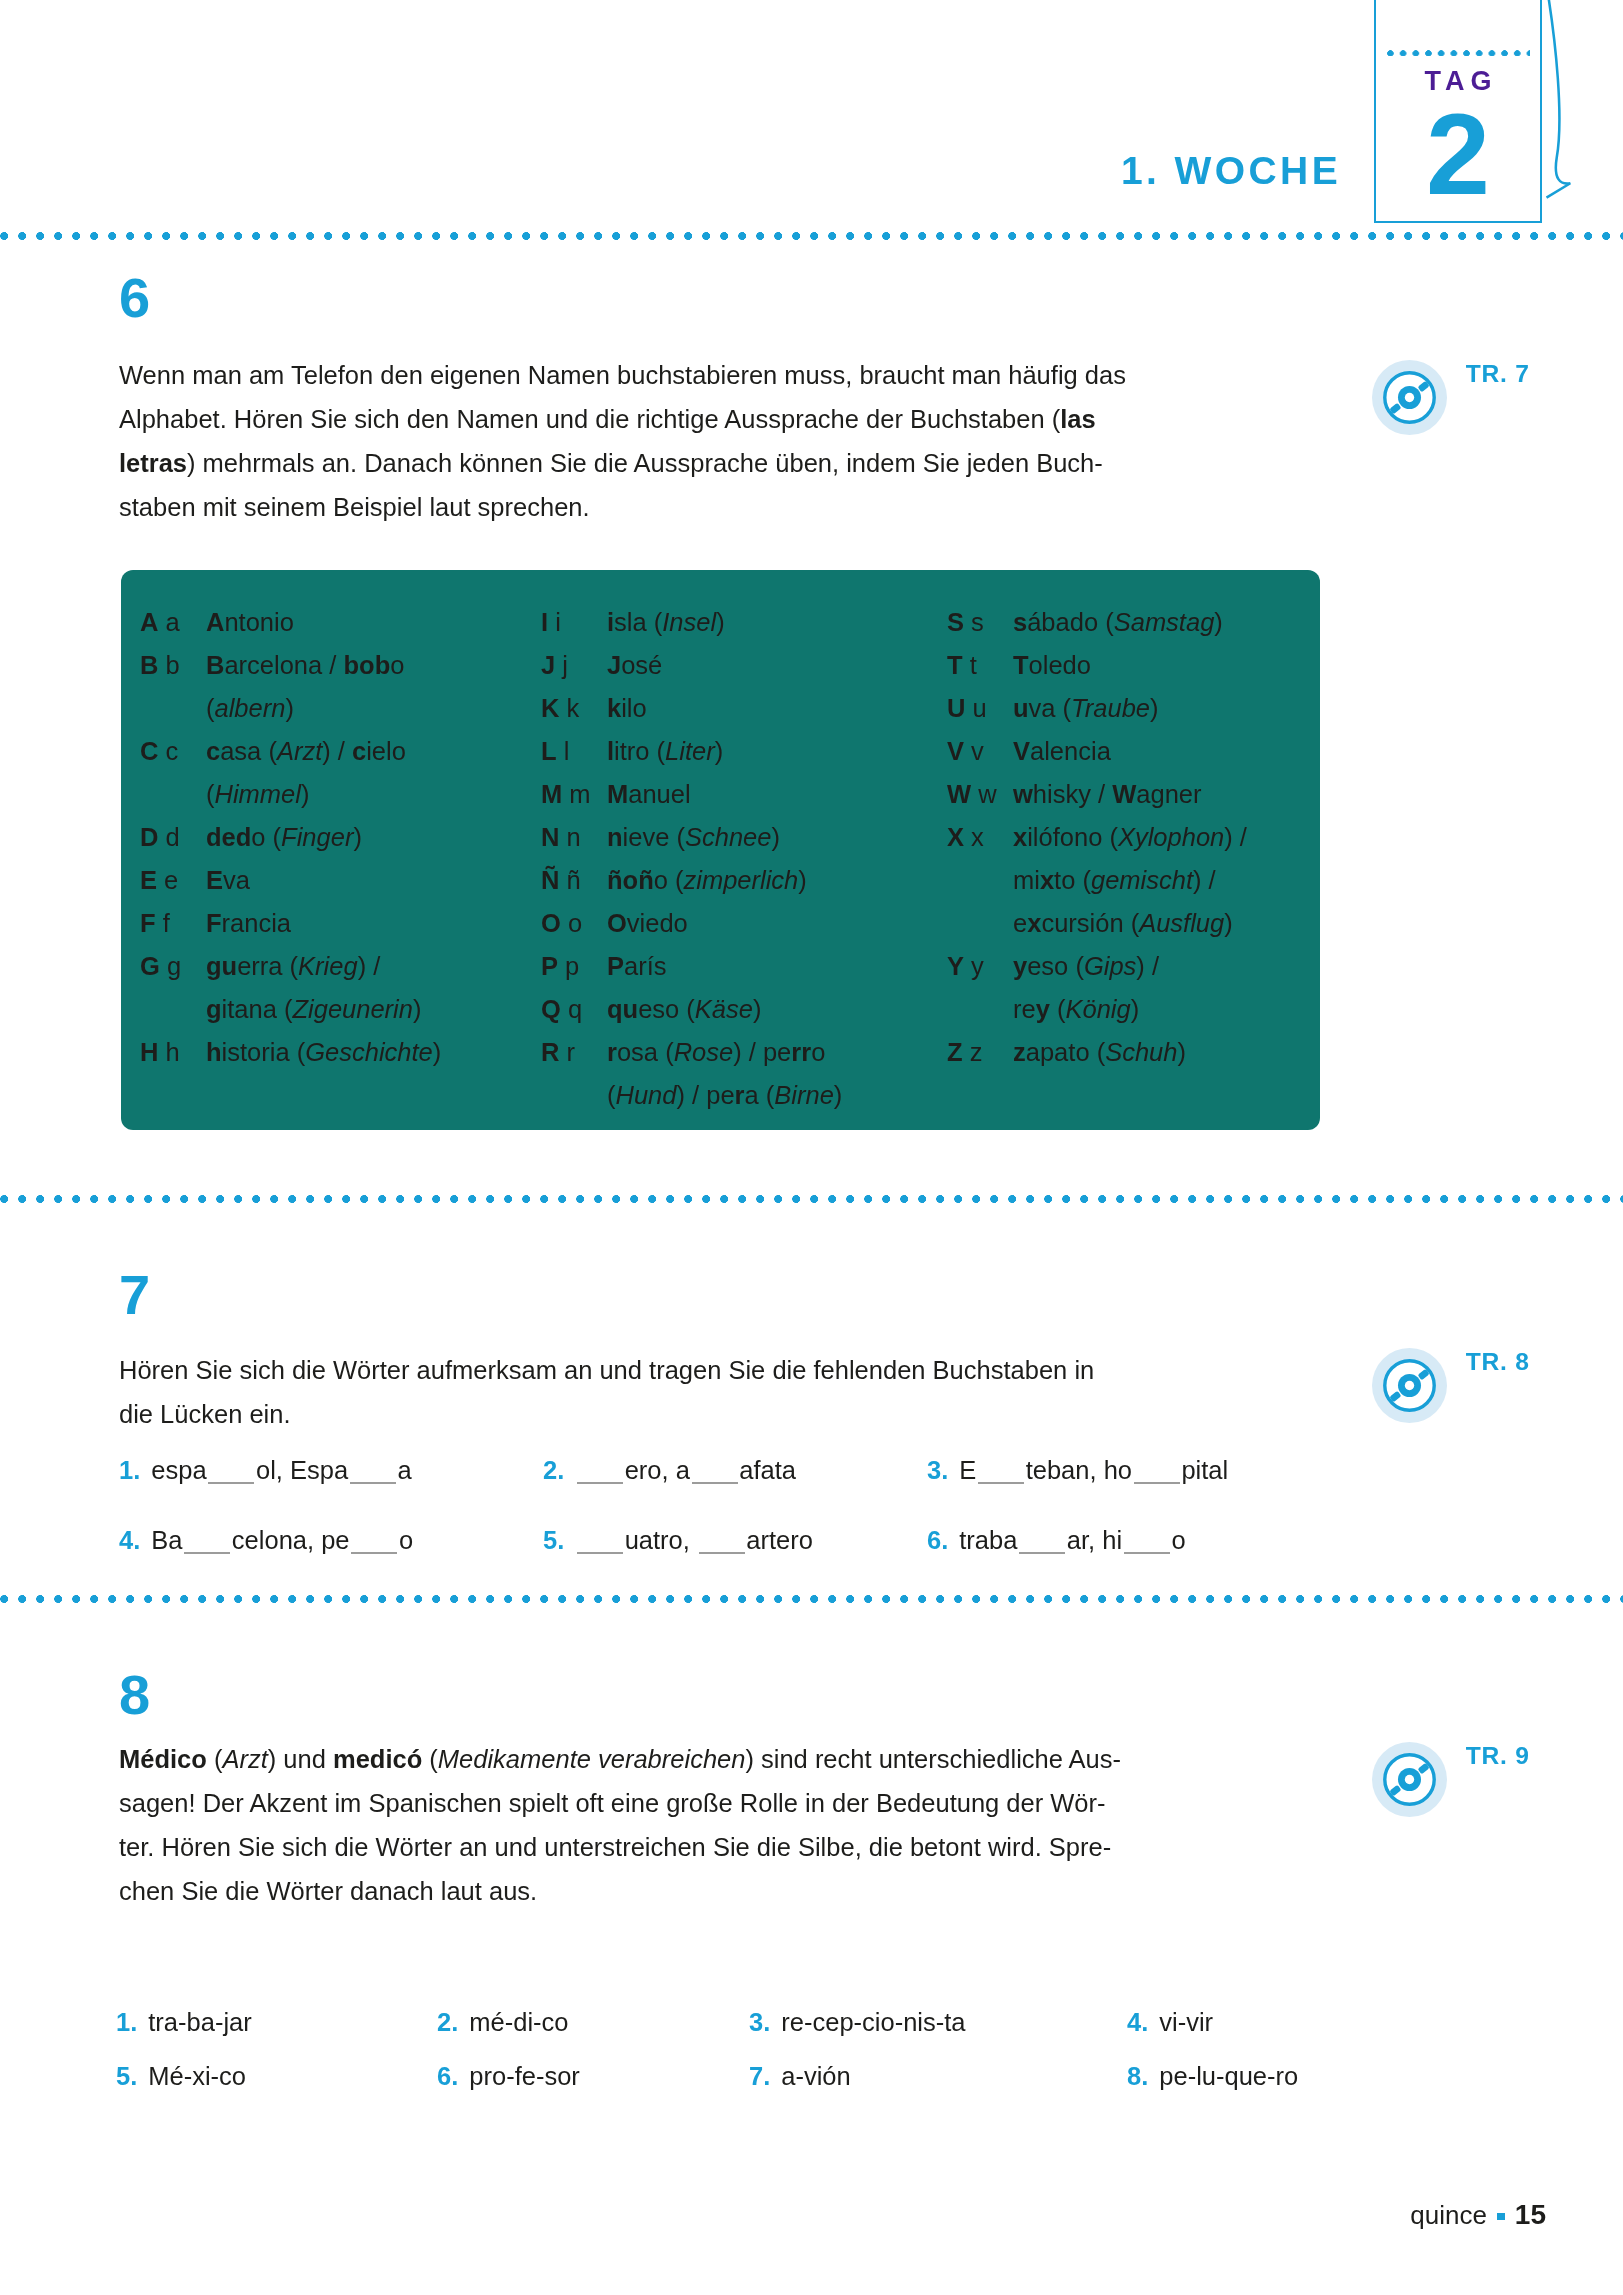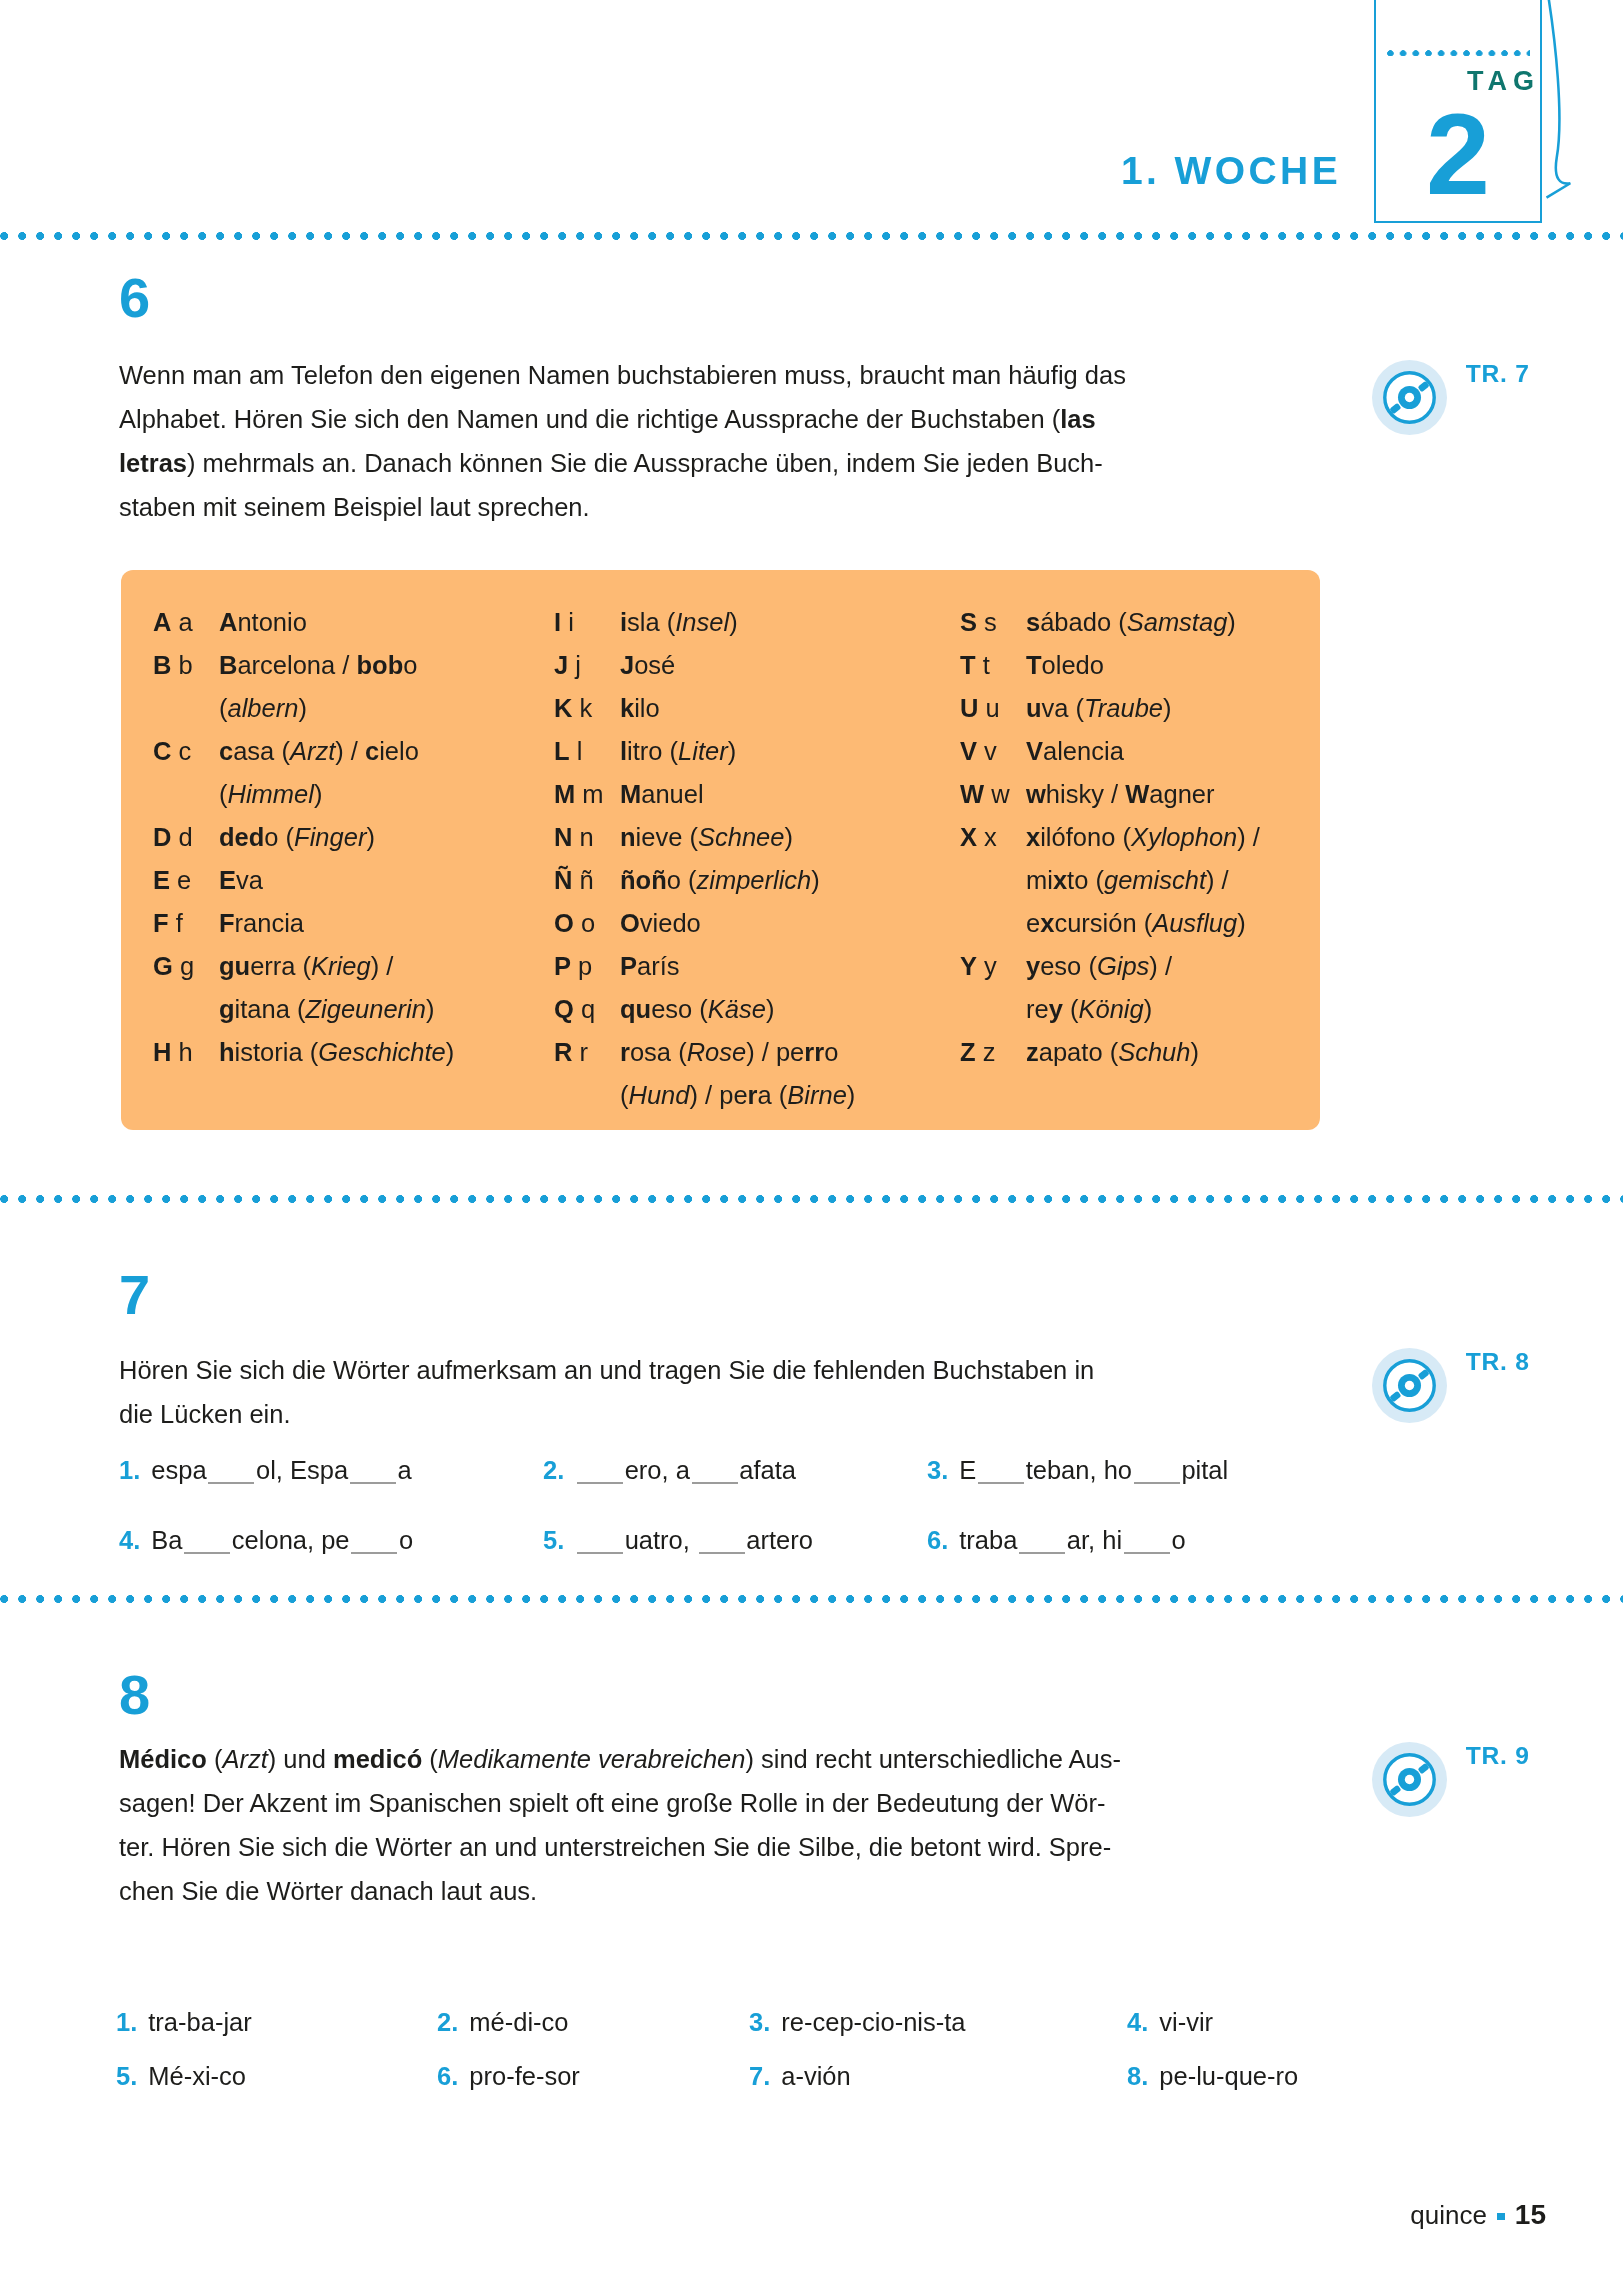--- a/index.html
+++ b/index.html
@@ -27,22 +27,22 @@
     position:absolute;left:0;top:0;width:168px;height:248px;
     border:2.5px solid #189fd7;background:#ffffff;box-sizing:border-box;
   }
   .cal-back{position:absolute;left:164px;top:0;}
   .cal-dots{
     margin:73px auto 0 auto;width:143px;height:6.8px;
     background-image:radial-gradient(circle at 3.4px 3.4px,#189fd7 3px,rgba(255,255,255,0) 3.4px);
     background-size:12.7px 6.8px;background-repeat:repeat-x;
   }
   .cal-tag{
-    margin-top:10.2px;text-align:right;text-indent:6px;
-    color:#0f766e;font-size:27px;font-weight:bold;letter-spacing:6px;
+    margin-top:10.2px;text-align:center;text-indent:6px;
+    color:#4c1d95;font-size:27px;font-weight:bold;letter-spacing:6px;
   }
   .cal-day{
     margin-top:0px;text-align:center;line-height:1;
     color:#189fd7;font-size:115px;font-weight:bold;
   }
 
   
   .sec-num{color:#189fd7;font-size:56px;font-weight:bold;line-height:1;}
 
   
@@ -53,22 +53,22 @@
   
   .audio{display:flex;align-items:flex-start;}
   .audio .tr{
     margin-left:18.7px;color:#189fd7;font-size:24.6px;font-weight:bold;letter-spacing:0.8px;
     white-space:nowrap;
   }
 
   
   .abc-box{
     left:121px;top:570px;width:1199px;height:560px;
-    background:#fdba74;border-radius:12px;box-sizing:border-box;
-    padding:31px 17px 0 32px;display:flex;
+    background:#0f766e;border-radius:12px;box-sizing:border-box;
+    padding:31px 17px 0 19px;display:flex;
   }
   .abc-col{font-size:25.5px;line-height:43px;}
   .abc-col1{width:401px;}
   .abc-col2{width:406px;}
   .abc-col3{flex:1;}
   .abc-row{display:flex;}
   .abc-letters{width:66px;flex:none;white-space:nowrap;}
   .abc-word{flex:1;white-space:nowrap;}
   .abc-row b{font-weight:bold;}
   .abc-row i{font-style:italic;}

